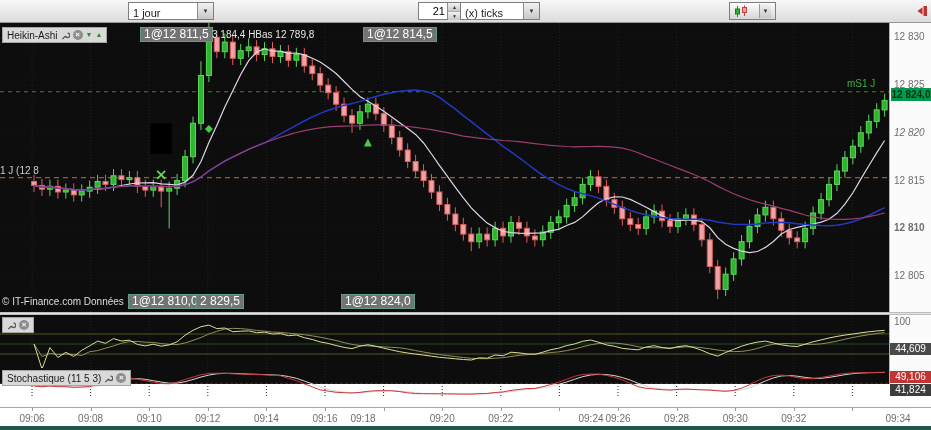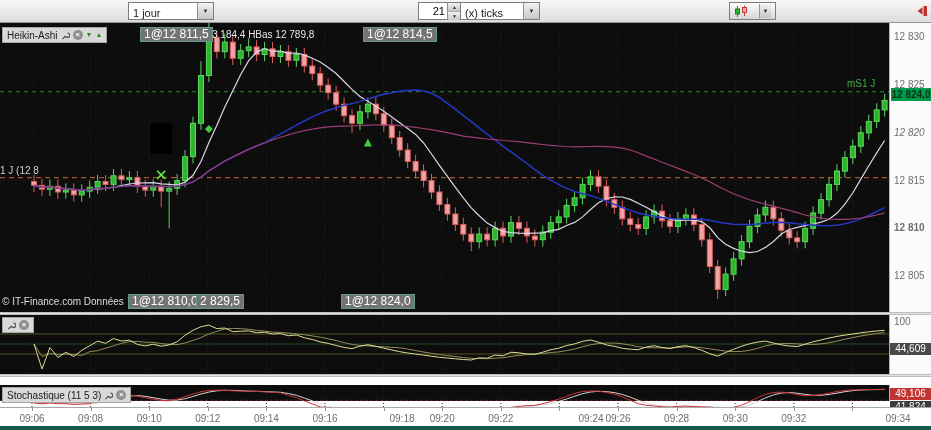--- a/index.html
+++ b/index.html
@@ -26,21 +26,21 @@
   .spin .btns div:first-child{border-bottom:1px solid #adadad}
   .chart-btn{position:absolute;left:729px;top:2px;width:47px;height:18px;box-sizing:border-box;
              border:1px solid #7e7e7e;background:linear-gradient(#fdfdfd,#d6d6d6);
              display:flex;align-items:center;justify-content:space-between;padding:0 4px}
   .undock{position:absolute;left:916px;top:3px;width:13px;height:16px;display:flex;align-items:center;justify-content:center}
 
   
   .panel{position:absolute;left:0;width:931px;background:#0d0d0d}
   #main-panel{top:23px;height:289px}
   #rsi-panel{top:315px;height:59px}
-  #stoch-panel{top:385px;height:16px}
+  #stoch-panel{top:368px;height:16px}
   .sep{position:absolute;left:0;width:931px;height:3px;box-sizing:border-box;background:#e3e3e3;
        border-top:1px solid #bdbdbd;border-bottom:1px solid #bdbdbd}
   #sep1{top:312px}#sep2{top:374px}
 
   .axis-col{position:absolute;left:889px;top:0;width:42px;height:100%;background:#fbfbfb;
             border-left:1px solid #b2b2b2;box-sizing:border-box}
   .axis-lbl{position:absolute;left:4px;color:#6e6e6e;font-size:10px;white-space:nowrap}
   .price-badge{position:absolute;left:1px;width:40px;height:13px;background:#009a4e;color:#07310f;
                font-size:10px;font-weight:bold;text-align:center;line-height:13px}
   .rbadge{position:absolute;left:0;width:41px;height:12px;font-size:10px;line-height:12px;
@@ -463,21 +463,21 @@
       <span class="time-lbl" style="left: 73.6px;">09:08</span>
       <div class="tick" style="left: 149.2px;"></div>
       <span class="time-lbl" style="left: 132.2px;">09:10</span>
       <div class="tick" style="left: 207.8px;"></div>
       <span class="time-lbl" style="left: 190.8px;">09:12</span>
       <div class="tick" style="left: 266.4px;"></div>
       <span class="time-lbl" style="left: 249.4px;">09:14</span>
       <div class="tick" style="left: 325px;"></div>
       <span class="time-lbl" style="left: 308px;">09:16</span>
       <div class="tick" style="left: 383.6px;"></div>
-      <span class="time-lbl" style="left: 385px; text-align: center;">09:18</span>
+      <span class="time-lbl" style="left: 346px; text-align: center;">09:18</span>
       <div class="tick" style="left: 442.2px;"></div>
       <span class="time-lbl" style="left: 425.2px;">09:20</span>
       <div class="tick" style="left: 500.8px;"></div>
       <span class="time-lbl" style="left: 483.8px;">09:22</span>
       <div class="tick" style="left: 559.4px;"></div>
       <span class="time-lbl" style="left: 574px;">09:24</span>
       <div class="tick" style="left: 618px;"></div>
       <span class="time-lbl" style="left: 601px;">09:26</span>
       <div class="tick" style="left: 676.6px;"></div>
       <span class="time-lbl" style="left: 659.6px;">09:28</span>

